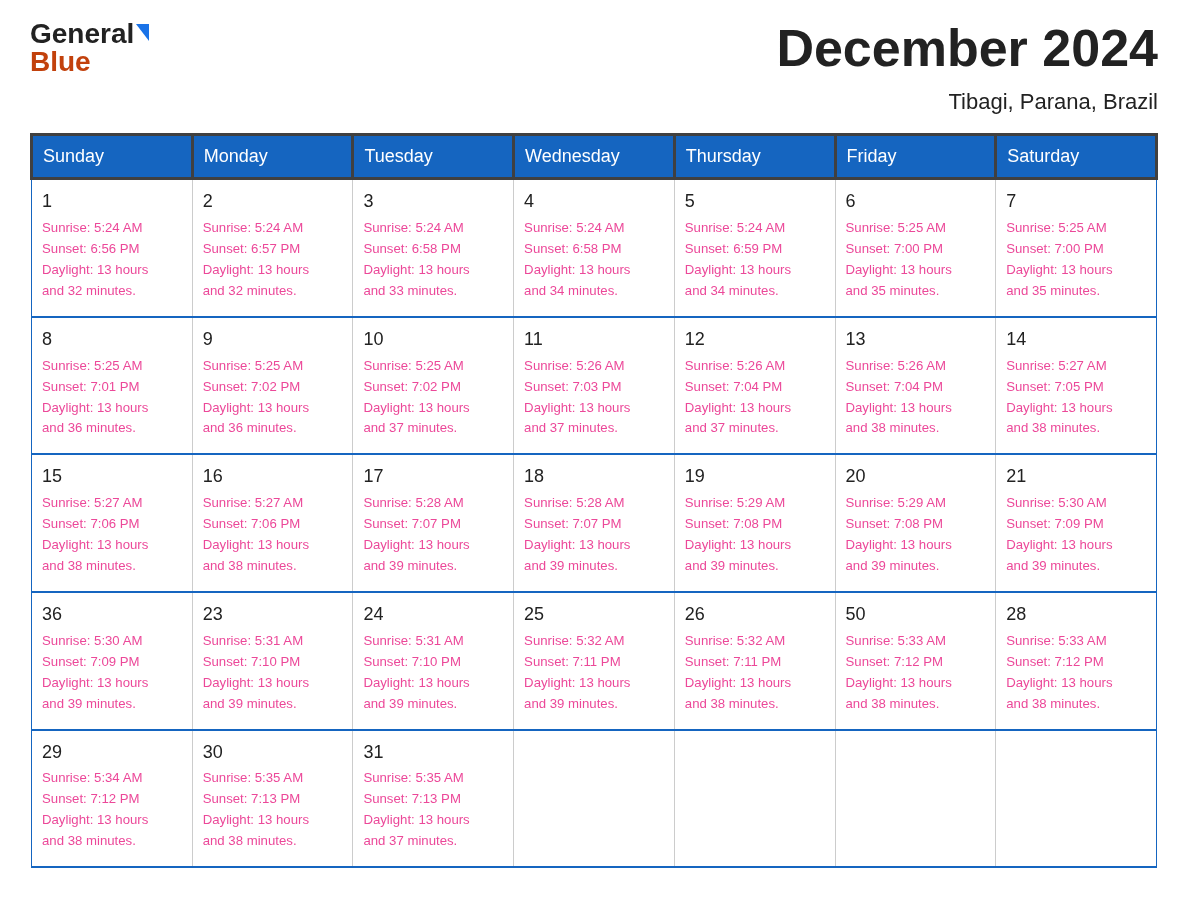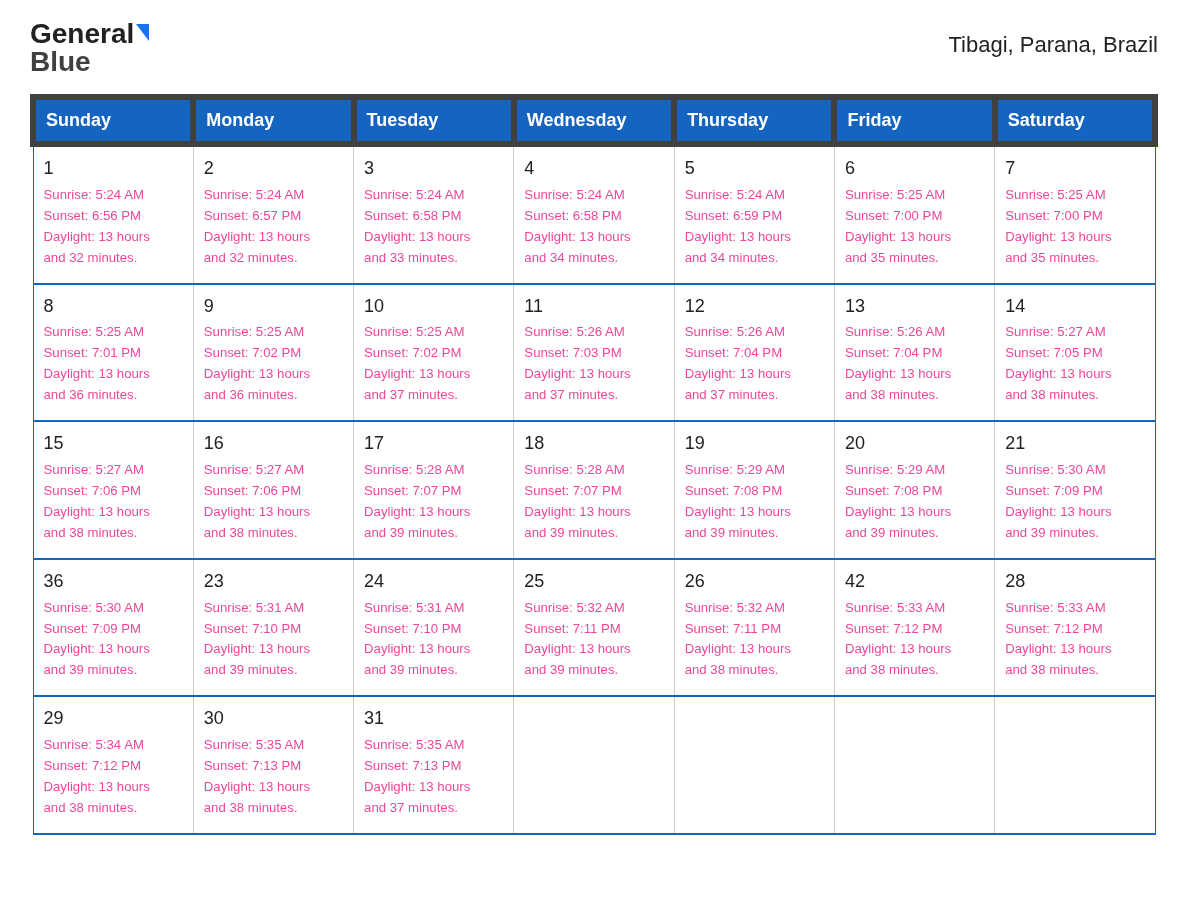--- a/index.html
+++ b/index.html
@@ -36,23 +36,23 @@
       border-collapse: collapse;
       table-layout: fixed;
     }
     thead tr {
       background: #1565c0;
       color: #fff;
     }
     thead th {
       padding: 10px 10px;
       font-size: 18px;
-      font-weight: bold;
+      font-weight: normal;
       text-align: left;
-      border: 6px solid #404040;
+      border: 3px solid #404040;
     }
     tbody tr {
       border-bottom: 2px solid #1565c0;
     }
     tbody td {
       vertical-align: top;
       padding: 8px 10px 14px 10px;
       font-size: 13.5px;
       line-height: 1.55;
       border-left: 1px solid #ccc;
@@ -107,24 +107,25 @@
 </head>
 <body>
 
 <div class="header">
   <div class="logo-block">
     <div class="logo-top-row">
       <span class="logo-text" style="color:#222;">General</span>
       <span class="logo-chevron"></span>
     </div>
     <div>
-      <span class="logo-text" style="color:#404040;">Blue</span>
+      <span class="logo-text" style="color:#c2410c;">Blue</span>
     </div>
   </div>
   <div class="title-area">
+    <div class="month-title">December 2024</div>
     <div class="location-title">Tibagi, Parana, Brazil</div>
   </div>
 </div>
 
 <table>
   <thead>
     <tr>
     <th>Sunday</th>
         <th>Monday</th>
         <th>Tuesday</th>
@@ -161,21 +162,21 @@
         <td><span class="day-number">19</span><span class="day-info">Sunrise: 5:29 AM<br>Sunset: 7:08 PM<br>Daylight: 13 hours<br>and 39 minutes.</span></td>
         <td><span class="day-number">20</span><span class="day-info">Sunrise: 5:29 AM<br>Sunset: 7:08 PM<br>Daylight: 13 hours<br>and 39 minutes.</span></td>
         <td><span class="day-number">21</span><span class="day-info">Sunrise: 5:30 AM<br>Sunset: 7:09 PM<br>Daylight: 13 hours<br>and 39 minutes.</span></td>
       </tr>
       <tr>
         <td><span class="day-number">36</span><span class="day-info">Sunrise: 5:30 AM<br>Sunset: 7:09 PM<br>Daylight: 13 hours<br>and 39 minutes.</span></td>
         <td><span class="day-number">23</span><span class="day-info">Sunrise: 5:31 AM<br>Sunset: 7:10 PM<br>Daylight: 13 hours<br>and 39 minutes.</span></td>
         <td><span class="day-number">24</span><span class="day-info">Sunrise: 5:31 AM<br>Sunset: 7:10 PM<br>Daylight: 13 hours<br>and 39 minutes.</span></td>
         <td><span class="day-number">25</span><span class="day-info">Sunrise: 5:32 AM<br>Sunset: 7:11 PM<br>Daylight: 13 hours<br>and 39 minutes.</span></td>
         <td><span class="day-number">26</span><span class="day-info">Sunrise: 5:32 AM<br>Sunset: 7:11 PM<br>Daylight: 13 hours<br>and 38 minutes.</span></td>
-        <td><span class="day-number">42</span><span class="day-info">Sunrise: 5:33 AM<br>Sunset: 7:12 PM<br>Daylight: 13 hours<br>and 38 minutes.</span></td>
+        <td><span class="day-number">50</span><span class="day-info">Sunrise: 5:33 AM<br>Sunset: 7:12 PM<br>Daylight: 13 hours<br>and 38 minutes.</span></td>
         <td><span class="day-number">28</span><span class="day-info">Sunrise: 5:33 AM<br>Sunset: 7:12 PM<br>Daylight: 13 hours<br>and 38 minutes.</span></td>
       </tr>
       <tr>
         <td><span class="day-number">29</span><span class="day-info">Sunrise: 5:34 AM<br>Sunset: 7:12 PM<br>Daylight: 13 hours<br>and 38 minutes.</span></td>
         <td><span class="day-number">30</span><span class="day-info">Sunrise: 5:35 AM<br>Sunset: 7:13 PM<br>Daylight: 13 hours<br>and 38 minutes.</span></td>
         <td><span class="day-number">31</span><span class="day-info">Sunrise: 5:35 AM<br>Sunset: 7:13 PM<br>Daylight: 13 hours<br>and 37 minutes.</span></td>
         <td class="empty-cell"></td>
         <td class="empty-cell"></td>
         <td class="empty-cell"></td>
         <td class="empty-cell"></td>

